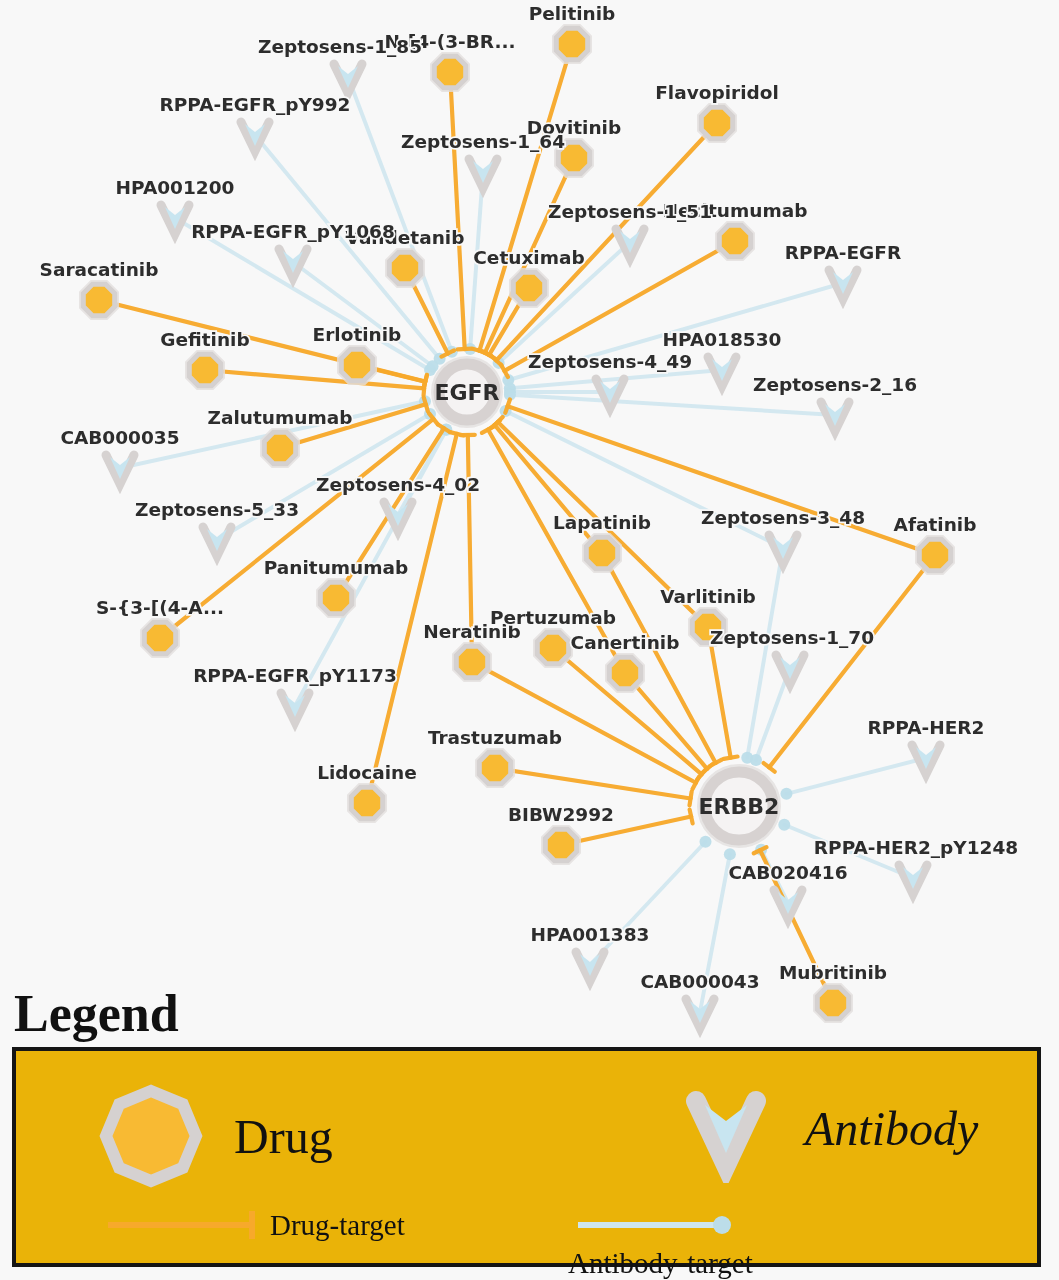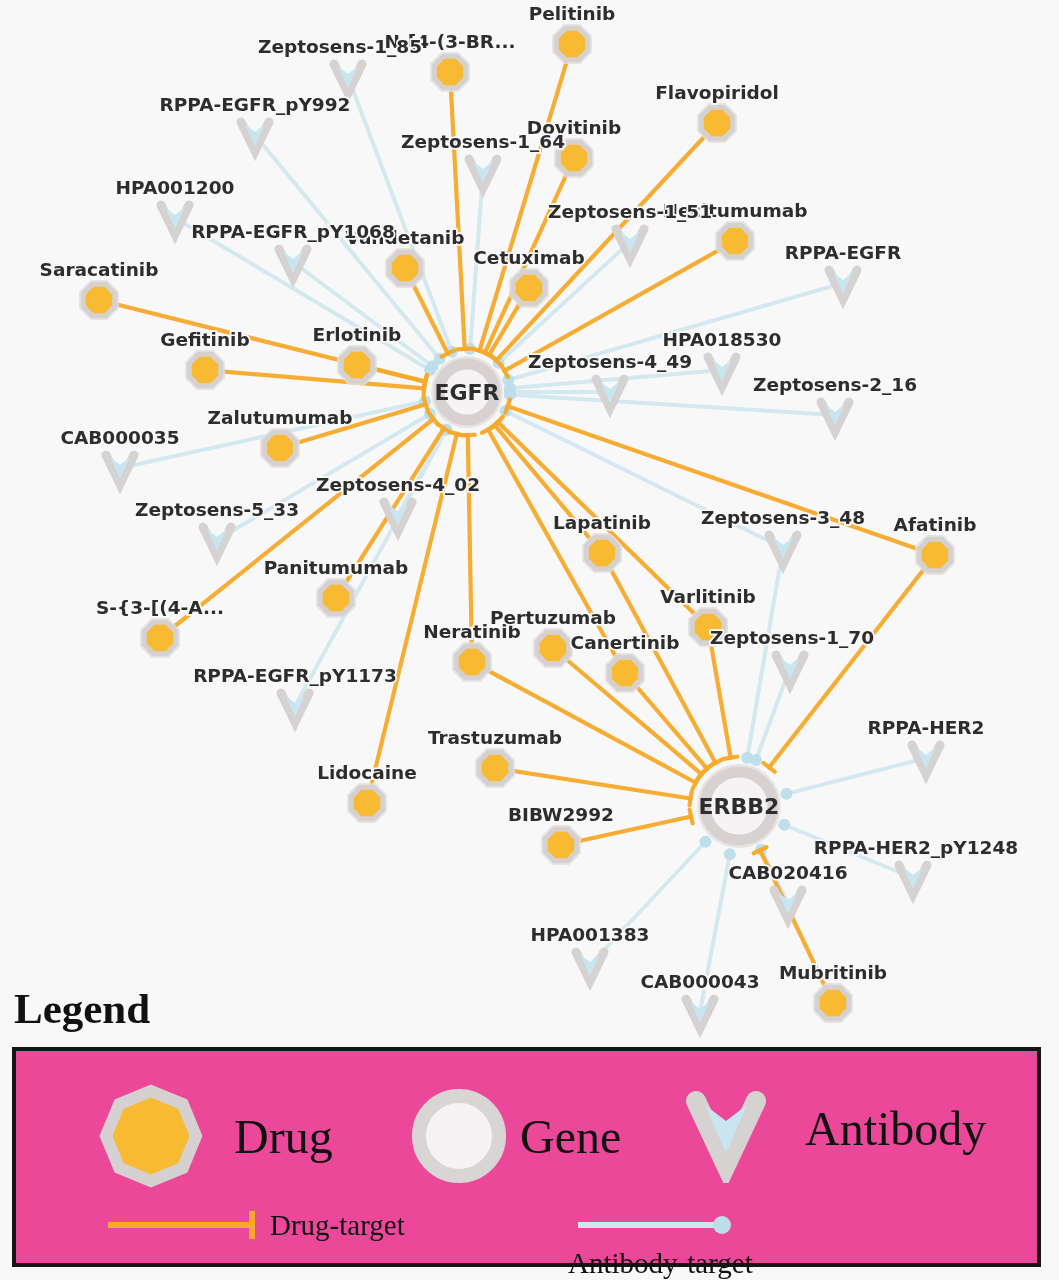--- a/index.html
+++ b/index.html
@@ -1,22 +1,22 @@
 <!DOCTYPE html>
 <html><head>
 <meta charset="utf-8">
 <style>
   html,body{margin:0;padding:0;background:#f8f8f8;}
   .stage{position:relative;width:1059px;height:1280px;background:#f8f8f8;overflow:hidden;
          font-family:"DejaVu Sans","Liberation Sans",sans-serif;}
   #net{position:absolute;left:0;top:0;}
   .legend-title{position:absolute;left:14px;top:984px;font-family:"Liberation Serif",serif;
-                font-weight:700;font-size:43px;color:#111;}
+                font-weight:700;font-size:52px;color:#111;}
   .legend-box{position:absolute;left:12px;top:1047px;width:1021px;height:212px;
-              border:4px solid #151515;background:#ec4899;}
+              border:4px solid #151515;background:#eab308;}
   .lg-item{position:absolute;display:flex;align-items:center;}
   .lg-label{font-family:"Liberation Serif",serif;font-size:48px;color:#111;white-space:nowrap;}
   .lg-edge-label{font-family:"Liberation Serif",serif;font-size:29px;color:#111;white-space:nowrap;}
   svg text{font-family:"DejaVu Sans","Liberation Sans",sans-serif;}
 </style>
 </head>
 <body>
 
 <div class="stage">
 
@@ -465,33 +465,27 @@
 
   <div class="legend-box">
 
     <div class="lg-item" style="left:80px;top:30px;">
       <svg width="110" height="110" viewBox="0 0 110 110">
         <polygon points="55,10 86.8,23.2 100,55 86.8,86.8 55,100 23.2,86.8 10,55 23.2,23.2" fill="#F8BA33" stroke="#d5d1d0" stroke-width="12"></polygon>
       </svg>
       <span class="lg-label" style="margin-left:28px;">Drug</span>
     </div>
 
-    <div class="lg-item" style="left:388px;top:30px;">
-      <svg width="110" height="110" viewBox="0 0 110 110">
-        <circle cx="55" cy="55" r="40" fill="#f5f3f3" stroke="#d9d5d4" stroke-width="14"></circle>
-      </svg>
-      <span class="lg-label" style="margin-left:6px;">Gene</span>
-    </div>
 
     <div class="lg-item" style="left:655px;top:22px;">
       <svg width="110" height="110" viewBox="0 0 110 110">
         <path d="M 25 28 L 55 92 L 85 28" fill="none" stroke="#d6d2d1" stroke-width="20" stroke-linecap="round"></path>
         <path d="M 34 32 L 55 80 L 76 32 L 55 48 Z" fill="#c8e5f0"></path>
       </svg>
-      <span class="lg-label" style="margin-left:24px;">Antibody</span>
+      <span class="lg-label" style="margin-left:24px;font-style:italic;">Antibody</span>
     </div>
 
     <div class="lg-item" style="left:88px;top:152px;">
       <svg width="160" height="44" viewBox="0 0 160 44">
         <line x1="4" y1="22" x2="148" y2="22" stroke="#F7A92B" stroke-width="6"></line>
         <line x1="148" y1="8" x2="148" y2="36" stroke="#F7A92B" stroke-width="6"></line>
       </svg>
       <span class="lg-edge-label" style="margin-left:6px;">Drug-target</span>
     </div>
 

